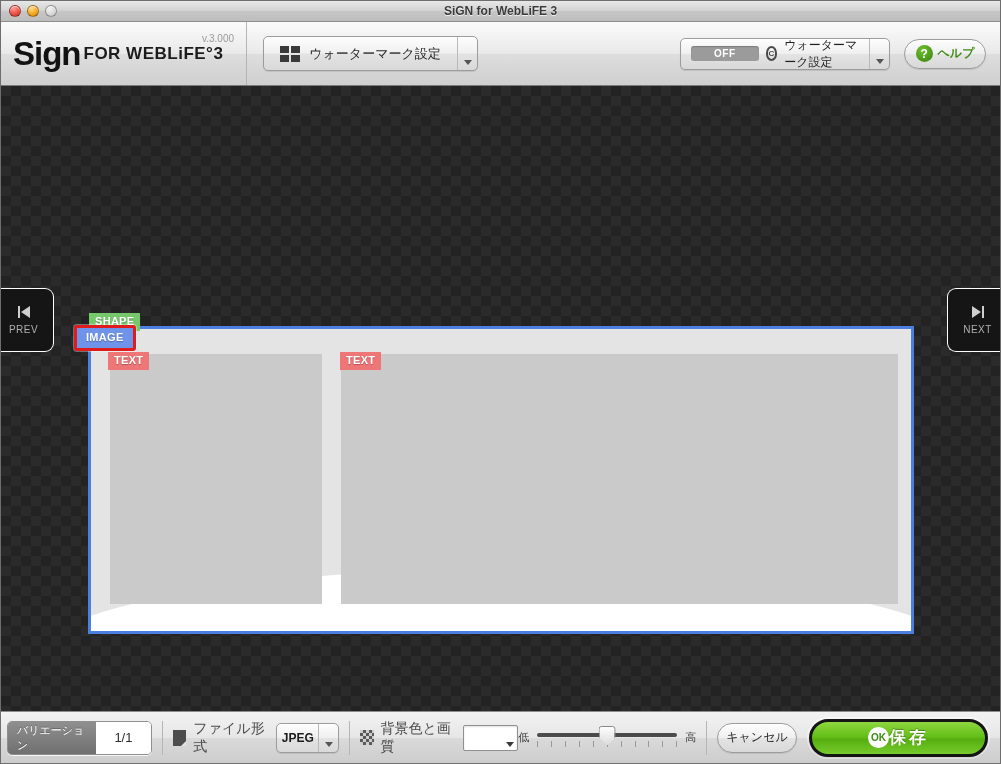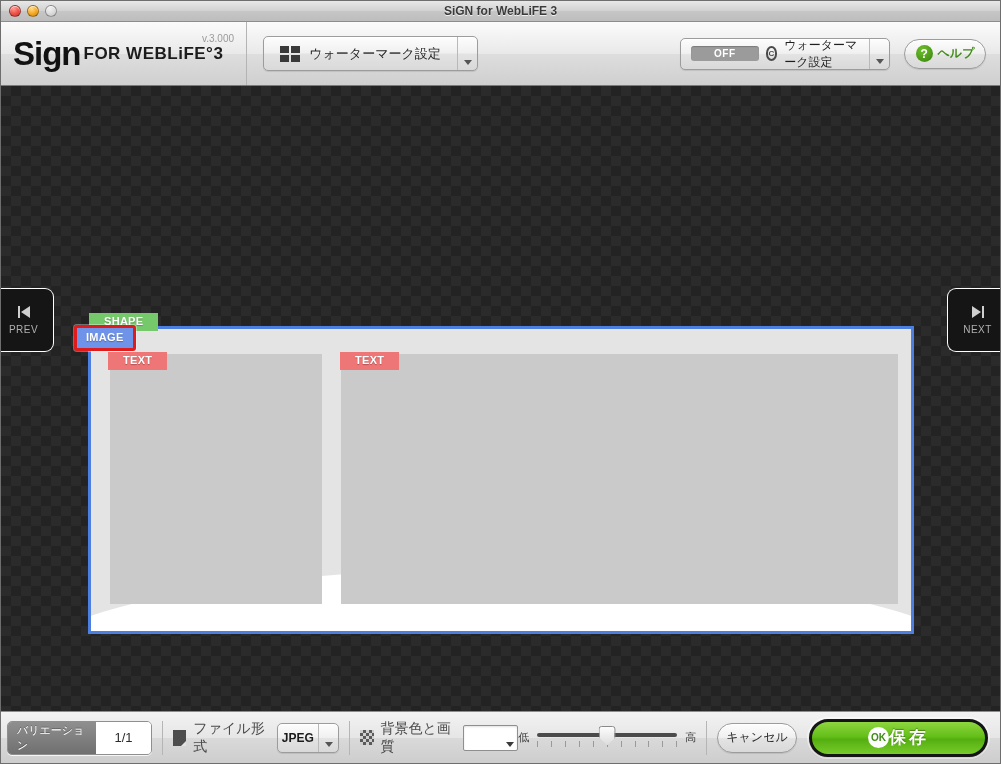--- a/index.html
+++ b/index.html
@@ -150,38 +150,39 @@
   }
   .ph {
     position: absolute; background: #cacaca;
   }
   .ph-left  { left: 19px; top: 25px; width: 212px; height: 250px; }
   .ph-right { left: 250px; top: 25px; width: 557px; height: 250px; }
 
   
   .tag {
     position: absolute; color: #ffffff; font-size: 11px; font-weight: bold;
-    padding: 2px 15px 3px; letter-spacing: .3px; line-height: 1.15;
+    padding: 2px 6px 3px; letter-spacing: .3px; line-height: 1.15;
     text-shadow: 0 1px 1px rgba(0,0,0,.28); cursor: default; white-space: nowrap;
   }
   .tag-shape { background: #76c96a; left: 88px; top: 227px; z-index: 3; }
   .tag-image {
     background: #6e93e8; left: 73px; top: 239px; z-index: 5;
     border: 3px solid #e01b1b; border-radius: 3px; padding: 3px 9px 4px;
     box-shadow: 0 0 0 1px rgba(255,255,255,.35);
   }
   .tag-text  { background: #ef7676; z-index: 4; }
   .tag-text-1 { left: 107px; top: 266px; }
   .tag-text-2 { left: 339px; top: 266px; }
 
   
   .bottombar {
     height: 52px; flex: 0 0 52px; display: flex; align-items: center;
     background: linear-gradient(to bottom, #f3f3f3 0%, #e6e6e6 50%, #dadada 51%, #cdcdcd 100%);
     border-top: 1px solid #8d8d8d;
+    justify-content: flex-end;
   }
   .bb-sep { width: 1px; height: 34px; background: #b5b5b5; margin: 0 10px; }
 
   .variation {
     display: flex; align-items: center; margin-left: 6px; height: 34px;
     border: 1px solid #8f8f8f; border-radius: 5px; overflow: hidden;
     box-shadow: 0 1px 0 rgba(255,255,255,.8);
   }
   .variation-label {
     background: linear-gradient(to bottom, #8f8f8f, #707070);

